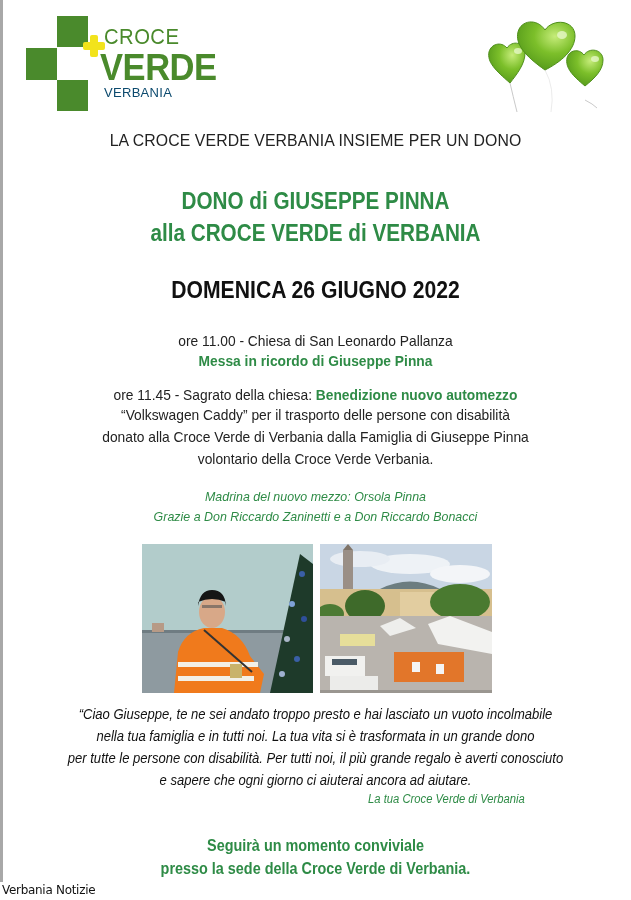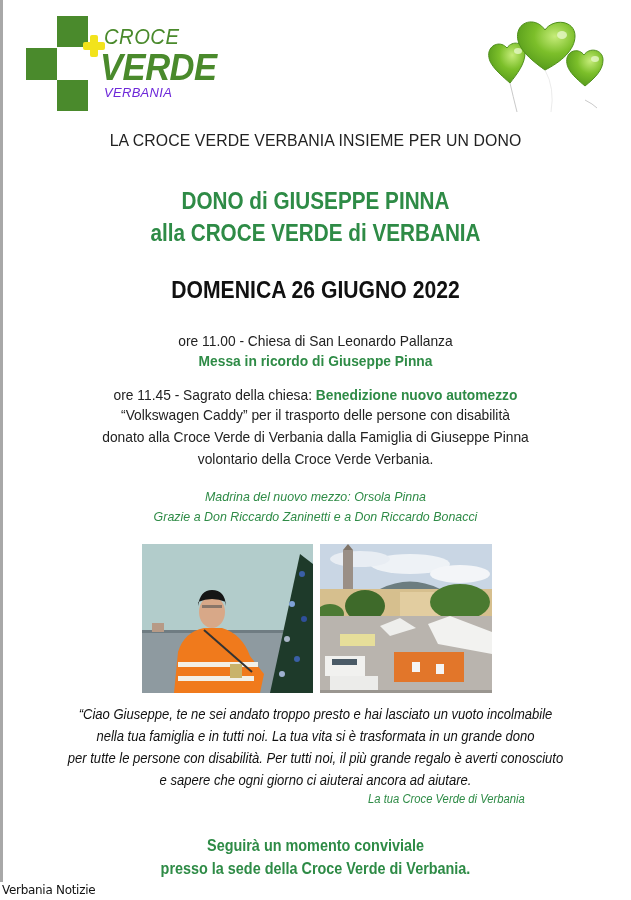--- a/index.html
+++ b/index.html
@@ -2,30 +2,30 @@
 <html><head>
   <meta charset="utf-8">
   <style>
     * { margin: 0; padding: 0; box-sizing: border-box; }
     html, body { width: 631px; height: 900px; overflow: hidden; background: #ffffff; }
     body { position: relative; font-family: "Liberation Sans", sans-serif; color: #1a1a1a; }
 
     .left-rule { position: absolute; left: 0; top: 0; width: 3px; height: 882px; background: #a8a8a8; }
 
     
-    .logo { position: absolute; left: 26px; top: 16px; width: 200px; height: 96px; font-style: italic; }
+    .logo { position: absolute; left: 26px; top: 16px; width: 200px; height: 96px; }
     .logo .sq { position: absolute; background: #4a8a2c; }
     .logo .sq1 { left: 31px; top: 0; width: 31px; height: 31px; }
     .logo .sq2 { left: 0; top: 32px; width: 31px; height: 32px; }
     .logo .sq3 { left: 31px; top: 64px; width: 31px; height: 31px; }
     .logo .plus-h { position: absolute; left: 57px; top: 26px; width: 22px; height: 8px; background: #f2e31c; border-radius: 2px; }
     .logo .plus-v { position: absolute; left: 64px; top: 19px; width: 8px; height: 22px; background: #f2e31c; border-radius: 2px; }
     .logo .t-croce { position: absolute; left: 78px; top: 10px; font-size: 22px; letter-spacing: 0.5px; color: #4a8a2c; font-family: "Liberation Sans", sans-serif; line-height: 1; transform: scaleX(0.92); transform-origin: left; }
     .logo .t-verde { position: absolute; left: 74px; top: 34px; font-size: 36px; font-weight: bold; color: #4a8a2c; line-height: 1; letter-spacing: -0.5px; transform: scaleX(0.96); transform-origin: left; }
-    .logo .t-verbania { position: absolute; left: 78px; top: 70px; font-size: 13px; color: #6d28d9; line-height: 1; letter-spacing: 0.3px; }
+    .logo .t-verbania { position: absolute; left: 78px; top: 70px; font-size: 13px; color: #0c4a6e; line-height: 1; letter-spacing: 0.3px; }
 
     
     .balloons { position: absolute; left: 485px; top: 8px; width: 135px; height: 105px; }
 
     .center { position: absolute; left: 0; width: 631px; text-align: center; }
 
     .tagline { top: 131px; font-size: 17px; color: #222; letter-spacing: 0.1px; transform: scaleX(0.93); }
 
     .title { font-size: 23px; font-weight: bold; color: #2e8b46; line-height: 30px; transform: scaleX(0.9); }
     .title1 { top: 186px; }

